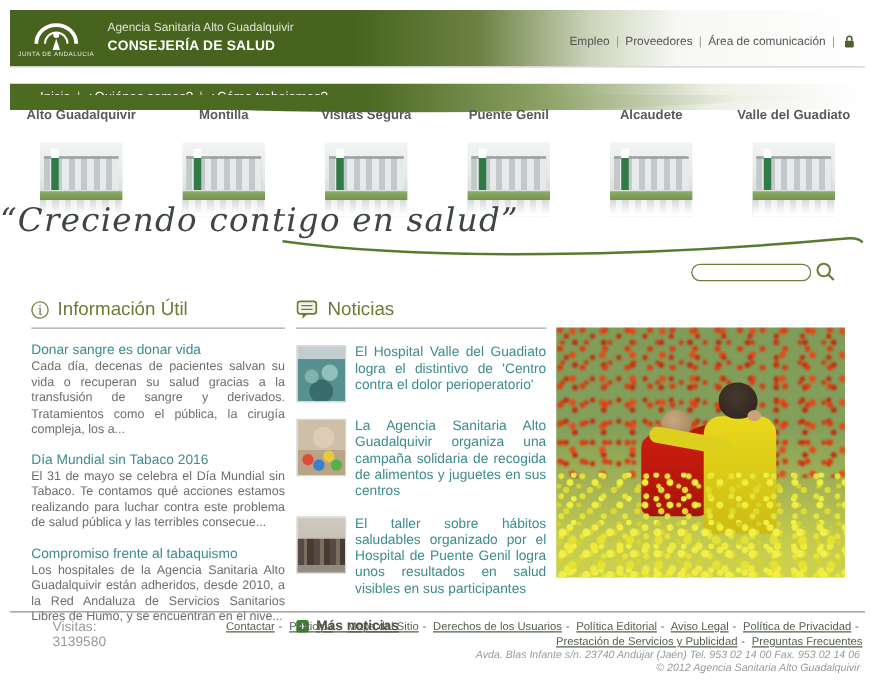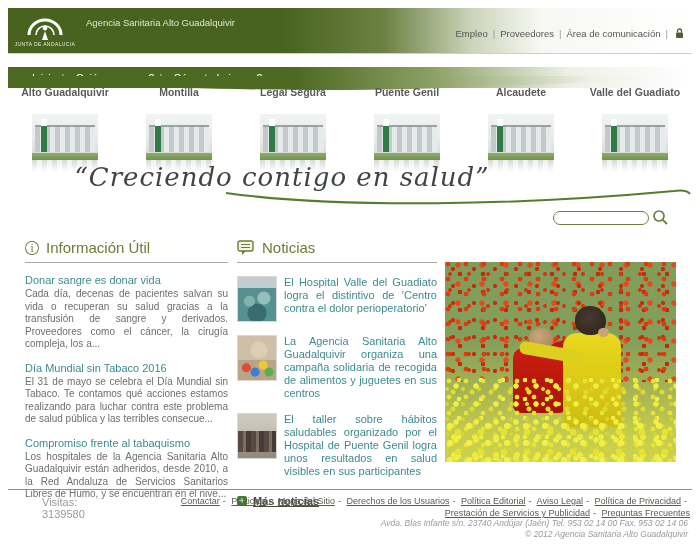--- a/index.html
+++ b/index.html
@@ -42,21 +42,21 @@
   .sign { position:absolute; left:9px; top:5px; width:6px; bottom:8px;
     background:linear-gradient(180deg,#ffffff 0 22%,#2f7a45 22% 100%); }
   .grass { position:absolute; left:0; right:0; bottom:0; height:7px;
     background:linear-gradient(180deg,#8fae68,#6f9350); }
   .refl-strip { width:66px; height:13px; margin:0 auto;
     background:linear-gradient(180deg,rgba(255,255,255,.35),#fff 88%),
       repeating-linear-gradient(90deg,rgba(140,150,145,.55) 0 5px,rgba(200,206,200,.45) 5px 10px);
     filter:blur(.6px); }
 
   
-  .slogan { position:absolute; left:0; width:564px; top:162px; text-align:center;
+  .slogan { position:absolute; left:0; width:564px; top:162px; 
     font-family:"DejaVu Serif", serif; font-style:italic; font-size:26px; color:#3e4543;
     letter-spacing:1px; z-index:4; }
   .curve { position:absolute; left:222px; top:187px; width:472px; height:24px; z-index:3; }
   .search { position:absolute; left:553px; top:209px; display:flex; align-items:center; z-index:5; }
   .search-input { width:96px; height:14px; border:1.5px solid #6b7f3c; border-radius:8px;
     outline:none; padding:0 6px; font-size:9px; color:#444; background:#fff; }
   .search-icon { margin-left:3px; cursor:pointer; display:inline-flex; }
 
   
   .col { position:absolute; top:239px; }
@@ -153,20 +153,21 @@
       <svg width="44" height="30" viewBox="0 0 44 30">
         <path d="M6 24 A16 15 0 0 1 38 24" fill="none" stroke="#ffffff" stroke-width="3"></path>
         <path d="M13 24 A9 9 0 0 1 31 24" fill="none" stroke="#ffffff" stroke-width="1.6"></path>
         <circle cx="22" cy="17" r="2.4" fill="#ffffff"></circle>
         <path d="M19 29 L22 20 L25 29 Z" fill="#ffffff"></path>
       </svg>
       <div class="junta-label">JUNTA DE ANDALUCIA</div>
     </div>
     <div class="brand-text">
       <div class="brand-line1">Agencia Sanitaria Alto Guadalquivir</div>
+      <div class="brand-line2">CONSEJERÍA DE SALUD</div>
     </div>
     <div class="top-links">
       <a class="top-link">Empleo</a>
       <span class="top-sep">|</span>
       <a class="top-link">Proveedores</a>
       <span class="top-sep">|</span>
       <a class="top-link">Área de comunicación</a>
       <span class="top-sep">|</span>
       <span class="lock-wrap">
         <svg width="9" height="11" viewBox="0 0 9 11">
@@ -210,21 +211,21 @@
     <div class="tab">
       <div class="tab-label">Montilla</div>
       <div class="photo">
           <div class="bldg"></div>
           <span class="sign"></span>
           <div class="grass"></div>
         </div>
       <div class="refl-strip"></div>
     </div>
     <div class="tab">
-      <div class="tab-label">Legal Segura</div>
+      <div class="tab-label">Visitas Segura</div>
       <div class="photo">
           <div class="bldg"></div>
           <span class="sign"></span>
           <div class="grass"></div>
         </div>
       <div class="refl-strip"></div>
     </div>
     <div class="tab">
       <div class="tab-label">Puente Genil</div>
       <div class="photo">
@@ -269,21 +270,21 @@
     </span>
   </div>
 
   <div class="col col-info">
     <div class="section-head">
       <span class="i-icon">i</span>
       <span class="section-title">Información Útil</span>
     </div>
     <div class="article">
       <div class="a-title">Donar sangre es donar vida</div>
-      <div class="a-body">Cada día, decenas de pacientes salvan su vida o recuperan su salud gracias a la transfusión de sangre y derivados. Proveedores como el cáncer, la cirugía compleja, los a...</div>
+      <div class="a-body">Cada día, decenas de pacientes salvan su vida o recuperan su salud gracias a la transfusión de sangre y derivados. Tratamientos como el pública, la cirugía compleja, los a...</div>
     </div>
     <div class="article">
       <div class="a-title">Día Mundial sin Tabaco 2016</div>
       <div class="a-body">El 31 de mayo se celebra el Día Mundial sin Tabaco. Te contamos qué acciones estamos realizando para luchar contra este problema de salud pública y las terribles consecue...</div>
     </div>
     <div class="article">
       <div class="a-title">Compromiso frente al tabaquismo</div>
       <div class="a-body">Los hospitales de la Agencia Sanitaria Alto Guadalquivir están adheridos, desde 2010, a la Red Andaluza de Servicios Sanitarios Libres de Humo, y se encuentran en el nive...</div>
     </div>
   </div>

